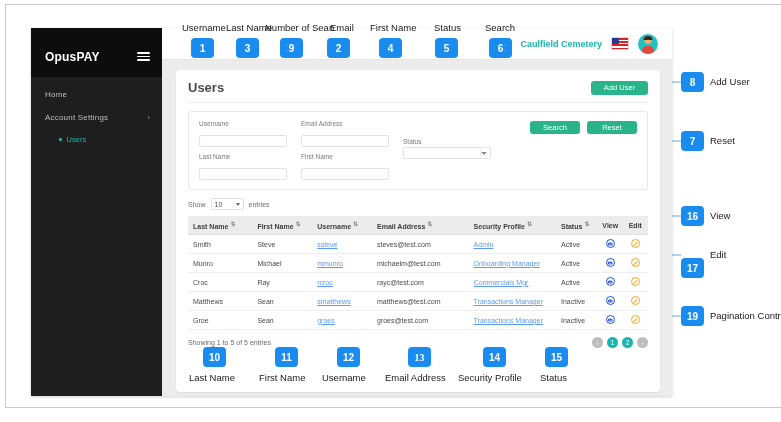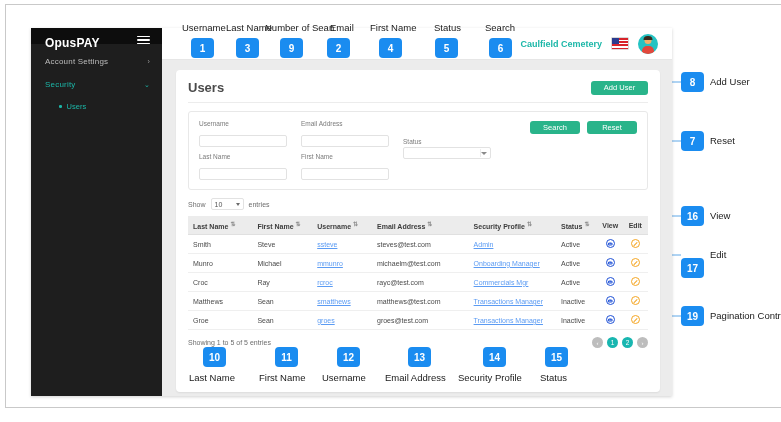--- a/index.html
+++ b/index.html
@@ -10,21 +10,21 @@
   
   .anno-frame{position:absolute;left:5px;top:4px;width:1362px;height:404px;
     border:1px solid #c9c9c9;background:#fff;box-sizing:border-box;}
 
   
   .app{position:absolute;left:31px;top:28px;width:641px;height:368px;
     background:#ececec;box-shadow:0 1px 3px rgba(0,0,0,.18);overflow:hidden;}
 
   
   .sidebar{position:absolute;left:0;top:0;width:131px;height:368px;background:#1e1e1e;}
-  .brand{height:16px;display:flex;justify-content:space-between;
+  .brand{height:49px;display:flex;align-items:center;justify-content:space-between;
     padding:8px 12px 0 14px;background:#0d0d0d;box-sizing:border-box;}
   .brand-name{color:#fff;font-size:12px;font-weight:bold;letter-spacing:.2px;}
   .burger{display:flex;flex-direction:column;gap:2px;cursor:pointer;}
   .burger i{display:block;width:13px;height:1.6px;background:#fff;border-radius:1px;}
 
   .nav{padding-top:6px;}
   .nav-item{position:relative;display:flex;align-items:center;justify-content:space-between;
     padding:7px 12px 7px 14px;color:#bdbdbd;font-size:8px;letter-spacing:.2px;cursor:pointer;}
   .nav-item.active{color:#1bb7a8;}
   .chev{font-size:7px;color:#9a9a9a;line-height:1;}
@@ -170,26 +170,26 @@
       <div class="brand">
         <span class="brand-name">OpusPAY</span>
         <span class="burger">
             <i></i>
             <i></i>
             <i></i>
           </span>
       </div>
       <div class="nav">
         <div class="nav-item">
+          <span>Home</span>
+          <span class="chev"></span>
+        </div>
+        <div class="nav-item">
           <span>Account Settings</span>
           <span class="chev">›</span>
-        </div>
-        <div class="nav-item active">
-          <span>Security</span>
-          <span class="chev">⌄</span>
         </div>
         <div class="subnav">
           <div class="sub-item active">
             <span class="dot"></span>
             <span>Users</span>
           </div>
         </div>
       </div>
     </div>
 
@@ -389,21 +389,21 @@
 
   <div class="badge" style="left:203px;top:347px;">10</div>
   <div class="cal" style="left:189px;top:372px;">Last Name</div>
 
   <div class="badge" style="left:275px;top:347px;">11</div>
   <div class="cal" style="left:259px;top:372px;">First Name</div>
 
   <div class="badge" style="left:337px;top:347px;">12</div>
   <div class="cal" style="left:322px;top:372px;">Username</div>
 
-  <div class="badge" style="left:408px;top:347px;">13</div>
+  <div class="badge" style="left:408px;top:347px;font-family:Liberation Serif, serif;">13</div>
   <div class="cal" style="left:385px;top:372px;">Email Address</div>
 
   <div class="badge" style="left:483px;top:347px;">14</div>
   <div class="cal" style="left:458px;top:372px;">Security Profile</div>
 
   <div class="badge" style="left:545px;top:347px;">15</div>
   <div class="cal" style="left:540px;top:372px;">Status</div>
 
 </div>
 

